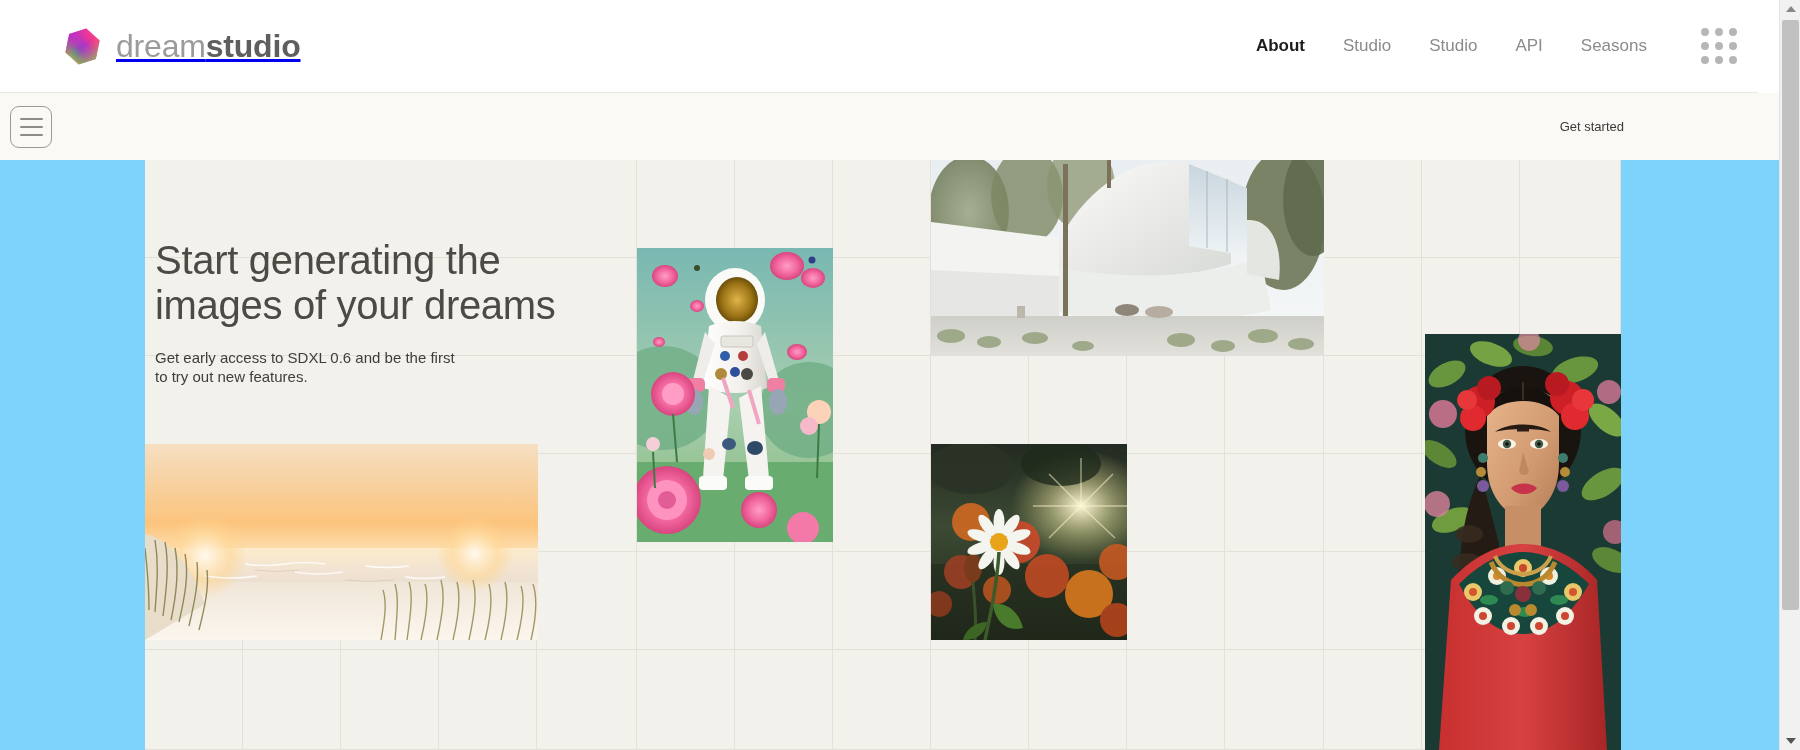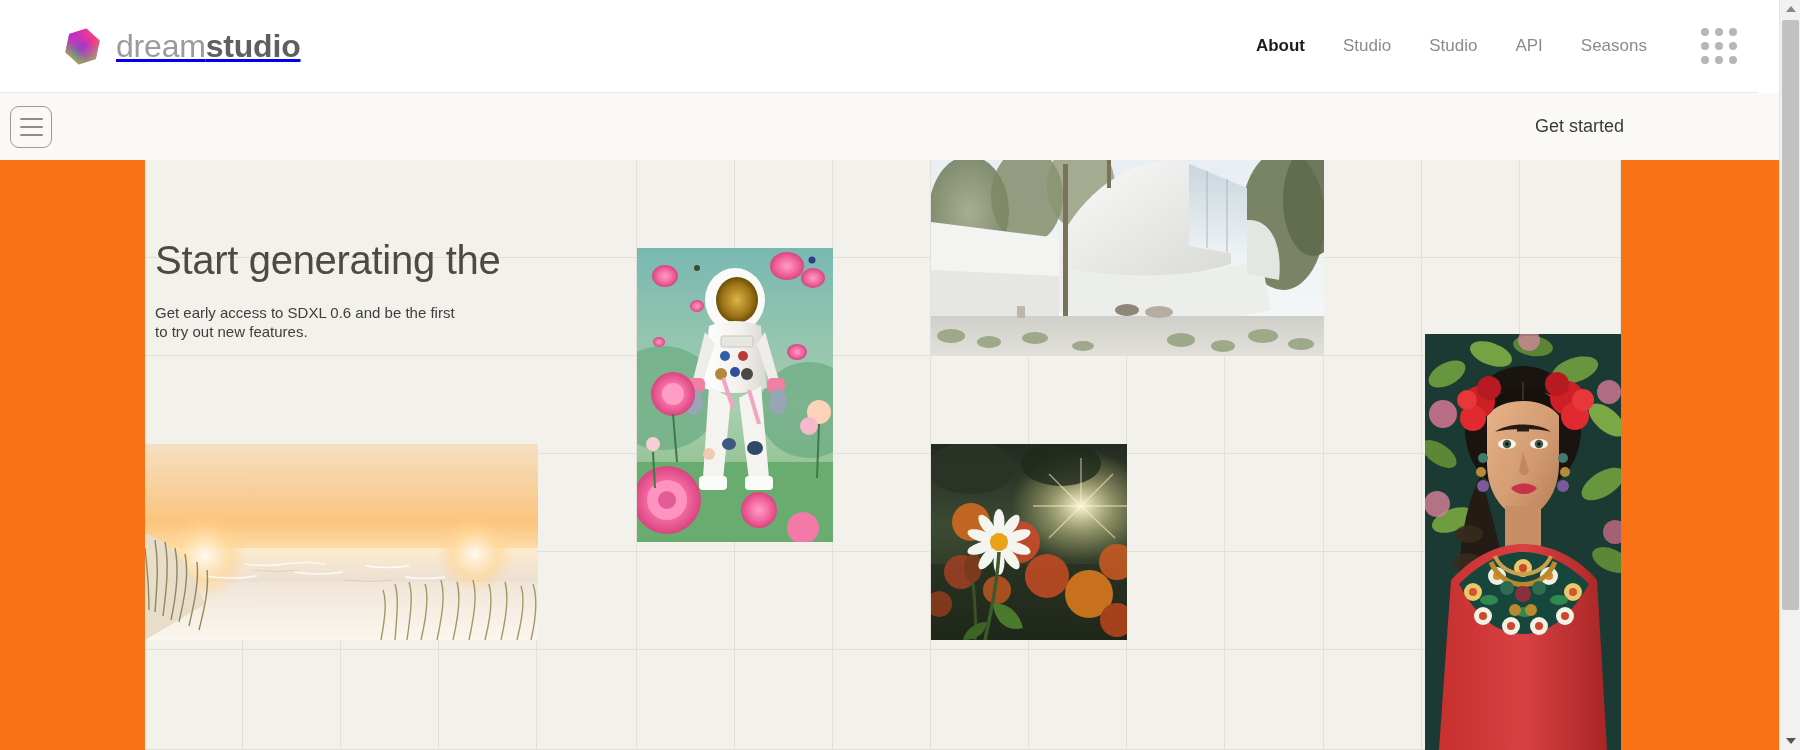--- a/index.html
+++ b/index.html
@@ -92,35 +92,35 @@
     gap: 6px;
     cursor: pointer;
   }
   .hamburger span {
     display: block; width: 23px; height: 2px;
     background: #8e8c86; border-radius: 1px;
   }
   .get-started {
     margin-left: auto;
     margin-right: 155px;
-    font-size: 18px;
+    font-size: 13px;
     color: #3a3a38;
     background: none; border: none;
     cursor: pointer;
     font-family: "Liberation Sans", sans-serif;
     white-space: nowrap;
   }
 
   
   .hero {
     position: absolute;
     top: 160px; left: 0;
     width: 1779px;
     height: 590px;
-    background: #f97316;
+    background: #7dd3fc;
     overflow: hidden;
   }
 
   .grid-wrap {
     position: absolute;
     left: 145px; top: 0;
     width: 1476px;
     height: 590px;
   }
 
@@ -759,20 +759,21 @@
             <circle cx="114" cy="254" r="7" fill="#2f6b4e"></circle>
             <circle cx="90" cy="276" r="6" fill="#b9892f"></circle>
               <circle cx="106" cy="276" r="6" fill="#b9892f"></circle>
           </g>
         </svg>
       </div>
 
       <div class="hero-text">
         <h1 class="hero-h1">
           <span>Start generating the</span><br>
+          <span>images of your dreams</span>
         </h1>
         <p class="hero-sub">
           <span>Get early access to SDXL 0.6 and be the first</span><br>
           <span>to try out new features.</span>
         </p>
       </div>
 
     </div>
   </section>
 

